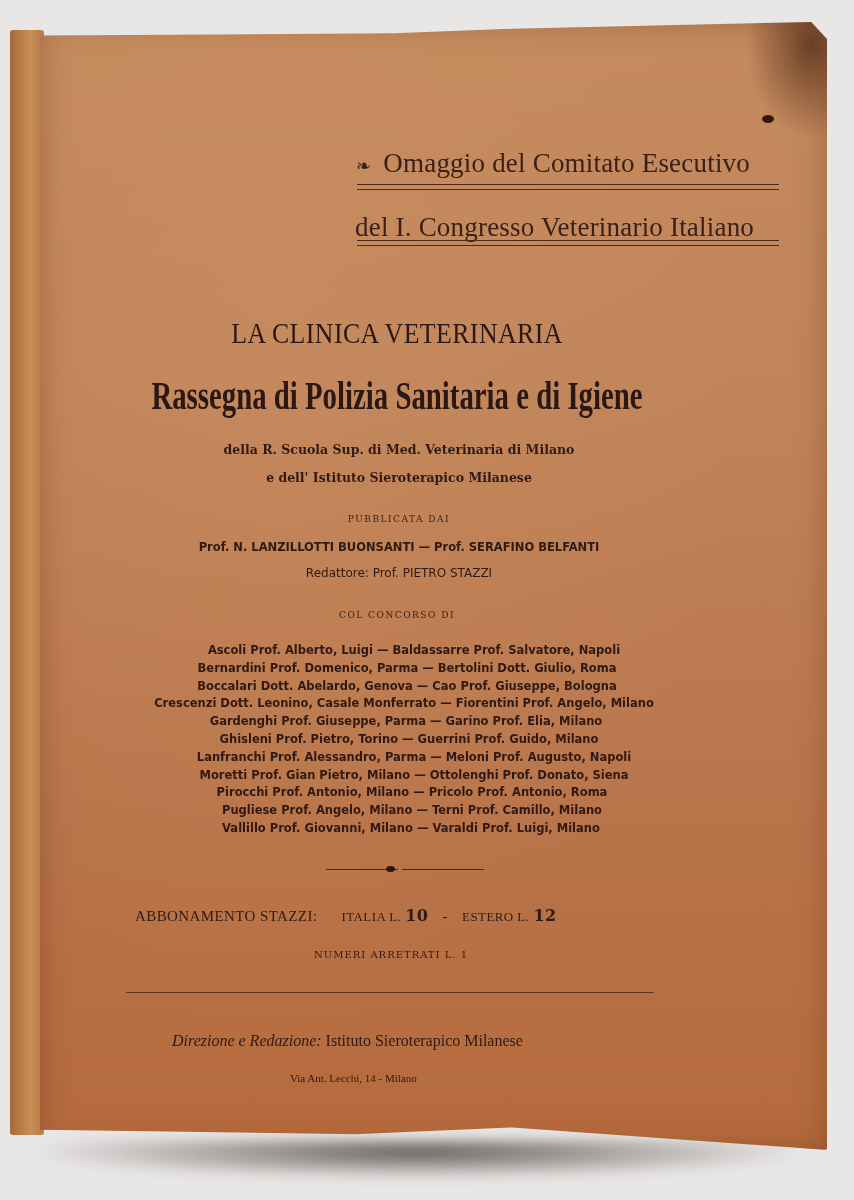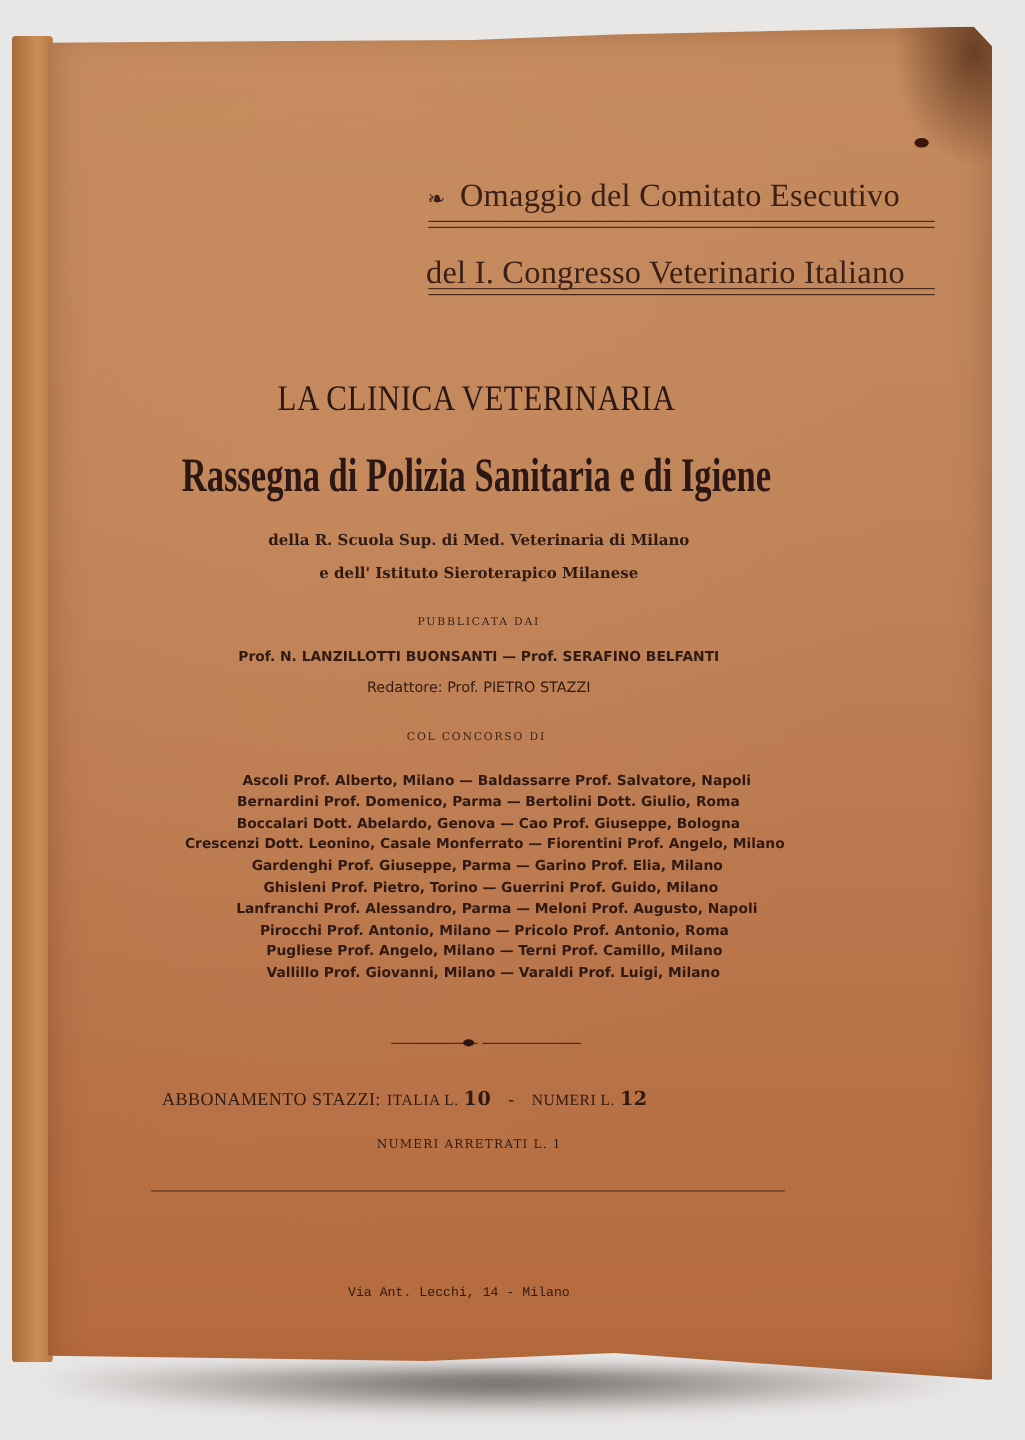--- a/index.html
+++ b/index.html
@@ -40,21 +40,21 @@
     .sub { font-family: "DejaVu Serif", serif; font-weight: bold; font-size: 12.5px; color: #2f1a14; }
     .small-caps { font-family: "DejaVu Serif", serif; font-size: 9px; letter-spacing: 1.5px; color: #3a2218; }
     .pubs { font-family: "DejaVu Sans", sans-serif; font-weight: bold; font-size: 11.5px; color: #2f1a14; }
     .red { font-family: "DejaVu Sans", sans-serif; font-size: 12px; color: #2f1a14; }
     .contrib { font-family: "DejaVu Sans", sans-serif; font-weight: bold; font-size: 11.5px; line-height: 17.8px; color: #301913; }
     .abbo { font-family: "Liberation Serif", serif; font-size: 15px; letter-spacing: 0.4px; color: #2f1a14; }
     .abbo .big { font-weight: bold; font-size: 16px; font-family: "DejaVu Serif", serif; }
     .arr { font-family: "DejaVu Serif", serif; font-size: 10px; letter-spacing: 1px; color: #2f1a14; }
     .dir { font-family: "Liberation Serif", serif; font-size: 16px; color: #2f1a14; }
     .dir i { font-style: italic; }
-    .addr { font-family: Liberation Mono, monospace; font-size: 11px; color: #2f1a14; text-align: center; }
+    .addr { font-family: Liberation Serif, serif; font-size: 11px; color: #2f1a14; text-align: center; }
     .rule { position: absolute; height: 1px; background: #4a2a1e; }
     .dot { position: absolute; background: #2a1510; border-radius: 50%; }
   </style>
 </head>
 <body>
 
 <div class="shadow"></div>
 <div class="spine"></div>
 <div class="book"></div>
 
@@ -73,44 +73,49 @@
   <div class="abs center sub" style="top:442px; left:-28px;">della R. Scuola Sup. di Med. Veterinaria di Milano</div>
   <div class="abs center sub" style="top:470px; left:-28px;">e dell' Istituto Sieroterapico Milanese</div>
 
   <div class="abs center small-caps" style="top:514px; left:-28px;">PUBBLICATA DAI</div>
   <div class="abs center pubs" style="top:540px; left:-28px;">Prof. N. LANZILLOTTI BUONSANTI — Prof. SERAFINO BELFANTI</div>
   <div class="abs center red" style="top:566px; left:-28px;">Redattore: Prof. PIETRO STAZZI</div>
 
   <div class="abs center small-caps" style="top:610px; left:-30px;">COL CONCORSO DI</div>
 
   <div class="abs center contrib" style="top:642px; left:-28px;">
-    <div style="margin-left:30px;">Ascoli Prof. Alberto, Milano — Baldassarre Prof. Salvatore, Napoli</div>
+    <div style="margin-left:30px;">Ascoli Prof. Alberto, Luigi — Baldassarre Prof. Salvatore, Napoli</div>
     <div style="margin-left:16px;">Bernardini Prof. Domenico, Parma — Bertolini Dott. Giulio, Roma</div>
     <div style="margin-left:16px;">Boccalari Dott. Abelardo, Genova — Cao Prof. Giuseppe, Bologna</div>
     <div style="margin-left:10px;">Crescenzi Dott. Leonino, Casale Monferrato — Fiorentini Prof. Angelo, Milano</div>
     <div style="margin-left:14px;">Gardenghi Prof. Giuseppe, Parma — Garino Prof. Elia, Milano</div>
     <div style="margin-left:20px;">Ghisleni Prof. Pietro, Torino — Guerrini Prof. Guido, Milano</div>
     <div style="margin-left:30px;">Lanfranchi Prof. Alessandro, Parma — Meloni Prof. Augusto, Napoli</div>
+    <div style="margin-left:30px;">Moretti Prof. Gian Pietro, Milano — Ottolenghi Prof. Donato, Siena</div>
     <div style="margin-left:26px;">Pirocchi Prof. Antonio, Milano — Pricolo Prof. Antonio, Roma</div>
     <div style="margin-left:26px;">Pugliese Prof. Angelo, Milano — Terni Prof. Camillo, Milano</div>
     <div style="margin-left:24px;">Vallillo Prof. Giovanni, Milano — Varaldi Prof. Luigi, Milano</div>
   </div>
 
   <div class="rule" style="left:326px; top:869px; width:72px;"></div>
   <div class="dot" style="left:386px; top:866px; width:9px; height:6px;"></div>
   <div class="rule" style="left:402px; top:869px; width:82px;"></div>
 
   <div class="abs abbo" style="left:135px; top:906px;">
     <span>ABBONAMENTO STAZZI:</span>
-    <span style="font-size:13px; margin-left:1px;">ITALIA L.</span>
+    <span style="font-size:13px; margin-left:20px;">ITALIA L.</span>
     <span class="big">10</span>
     <span style="margin:0 10px;">-</span>
-    <span style="font-size:13px;">NUMERI L.</span>
+    <span style="font-size:13px;">ESTERO L.</span>
     <span class="big">12</span>
   </div>
   <div class="abs arr" style="left:295px; top:949px;margin-left:19px;">NUMERI ARRETRATI L. 1</div>
 
   <div class="rule" style="left:126px; top:992px; width:528px; background:#5a3424;"></div>
 
+  <div class="abs dir" style="left:172px; top:1032px;">
+    <i>Direzione e Redazione:</i>
+    <span>Istituto Sieroterapico Milanese</span>
+  </div>
   <div class="abs addr" style="left:290px; top:1072px;">Via Ant. Lecchi, 14 - Milano</div>
 
   <div class="dot" style="left:762px; top:115px; width:12px; height:8px; background:#3a160a;"></div>
 </div>
 
 </body></html>

